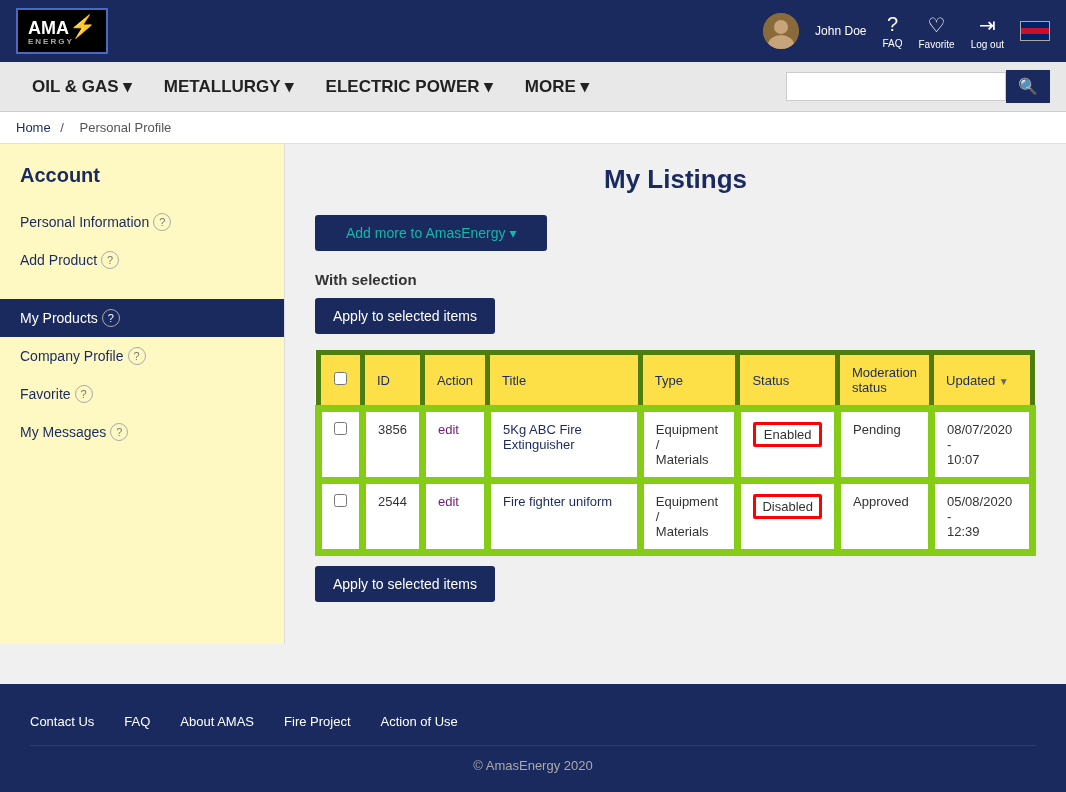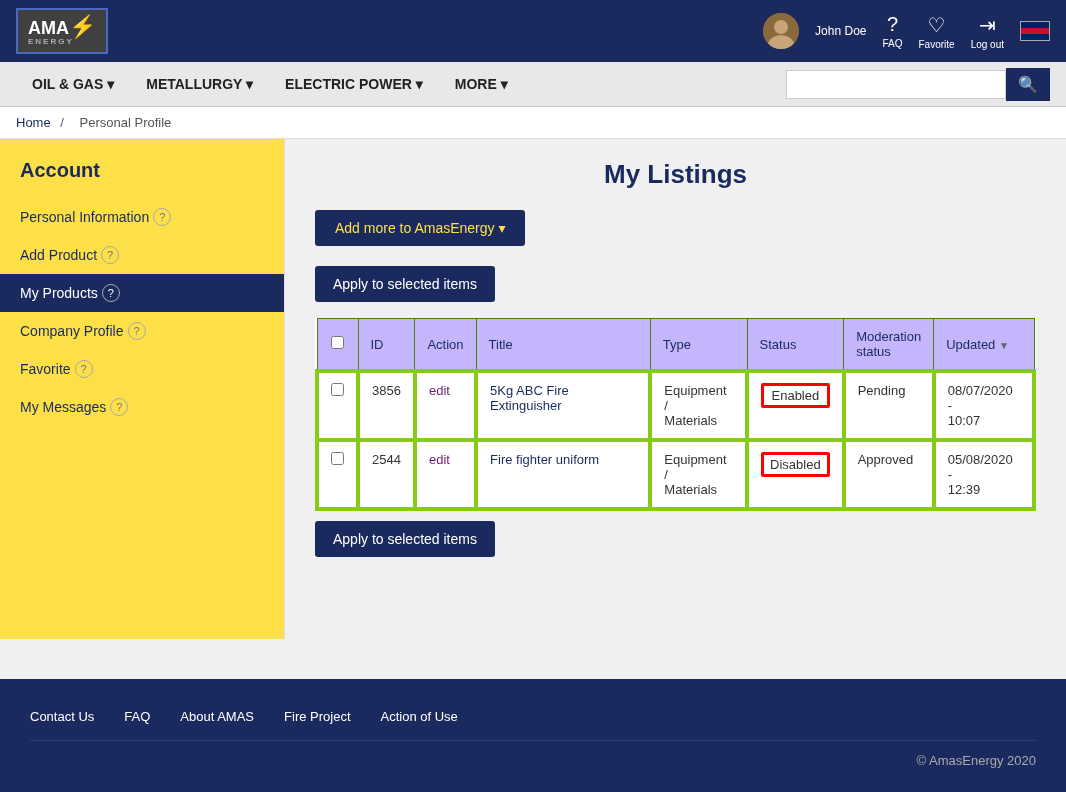--- a/index.html
+++ b/index.html
@@ -7,21 +7,21 @@
 
     
     .header {
       background: #1a2a5e;
       display: flex;
       align-items: center;
       padding: 8px 16px;
       gap: 16px;
     }
     .logo-box {
-      background: #404040;
+      background: #000000;
       border: 2px solid #4a6abf;
       padding: 6px 10px;
       display: flex;
       align-items: flex-start;
       gap: 4px;
     }
     .logo-text {
       color: white;
       font-weight: bold;
       font-size: 18px;
@@ -67,21 +67,21 @@
     .nav {
       background: #e8e8e8;
       display: flex;
       align-items: center;
       padding: 0 16px;
       border-bottom: 1px solid #ccc;
       gap: 0;
     }
     .nav-item {
       padding: 14px 16px;
-      font-size: 14px;
+      font-size: 17px;
       font-weight: bold;
       color: #222;
       cursor: pointer;
       white-space: nowrap;
     }
     .nav-search {
       margin-left: auto;
       display: flex;
       align-items: center;
     }
@@ -114,21 +114,21 @@
     
     .main-layout {
       display: flex;
       background: #f0f0f0;
       min-height: 500px;
     }
 
     
     .sidebar {
       width: 285px;
-      background: #fde047;
+      background: #fef9c3;
       padding: 20px 0;
       border-right: 1px solid #ddd;
     }
     .sidebar-title {
       font-size: 20px;
       font-weight: bold;
       color: #1a2a5e;
       padding: 0 20px 16px;
     }
     .sidebar-item {
@@ -136,20 +136,21 @@
       color: #1a2a5e;
       cursor: pointer;
       display: flex;
       align-items: center;
       gap: 4px;
       font-size: 14px;
     }
     .sidebar-item.active {
       background: #1a2a5e;
       color: white;
+      margin-top: 20px;
     }
     .sidebar-item.active .help-icon { color: white; }
     .help-icon {
       color: #777;
       font-size: 13px;
       width: 18px;
       height: 18px;
       border: 1px solid #aaa;
       border-radius: 50%;
       display: flex;
@@ -165,23 +166,23 @@
     }
     .page-title {
       font-size: 26px;
       font-weight: bold;
       color: #1a2a5e;
       text-align: center;
       margin-bottom: 20px;
     }
     .add-more-btn {
       background: #1a2a5e;
-      color: #fde047;
+      color: #14b8a6;
       border: none;
-      padding: 10px 20px;
+      padding: 10px 31px;
       font-size: 14px;
       cursor: pointer;
       border-radius: 3px;
       display: flex;
       align-items: center;
       gap: 6px;
       margin-bottom: 20px;
     }
     .with-selection {
       font-size: 15px;
@@ -227,30 +228,30 @@
       margin-top: 10px;
     }
 
     
     .listings-table {
       width: 100%;
       border-collapse: collapse;
       background: white;
     }
     .listings-table th {
-      background: #c4b5fd;
-      border: 1px solid #4d7c0f;
+      background: #fde047;
+      border: 5px solid #4d7c0f;
       padding: 10px 12px;
       text-align: left;
       font-size: 13px;
       color: #1a2a5e;
       font-weight: normal;
     }
     .listings-table td {
-      border: 4px solid #84cc16;
+      border: 7px solid #84cc16;
       padding: 10px 12px;
       font-size: 13px;
       color: #333;
       vertical-align: top;
     }
     .edit-link { color: #701a75; text-decoration: none; }
     .title-link { color: #1a2a5e; text-decoration: none; }
     .status-cell {
       text-align: center;
     }
@@ -274,21 +275,21 @@
       margin-top: 40px;
     }
     .footer-links {
       display: flex;
       gap: 30px;
       margin-bottom: 16px;
       font-size: 13px;
     }
     .footer-links a { color: white; text-decoration: none; }
     .footer-copyright {
-      text-align: right;
+      text-align: center;
       font-size: 13px;
       color: #aaa;
       border-top: 1px solid #2a3a7e;
       padding-top: 12px;
     }
   </style>
 </head>
 <body>
 
 <header class="header">
@@ -375,20 +376,21 @@
     </div>
   </aside>
 
   <main class="content">
     <h1 class="page-title">My Listings</h1>
 
     <button class="add-more-btn">
       <span>Add more to AmasEnergy ▾</span>
     </button>
 
+    <div class="with-selection">With selection</div>
 
 
     <button class="apply-btn">Apply to selected items</button>
 
     <table class="listings-table">
       <thead>
         <tr>
           <th class="checkbox-cell">
             <input type="checkbox" style="">
           </th>

